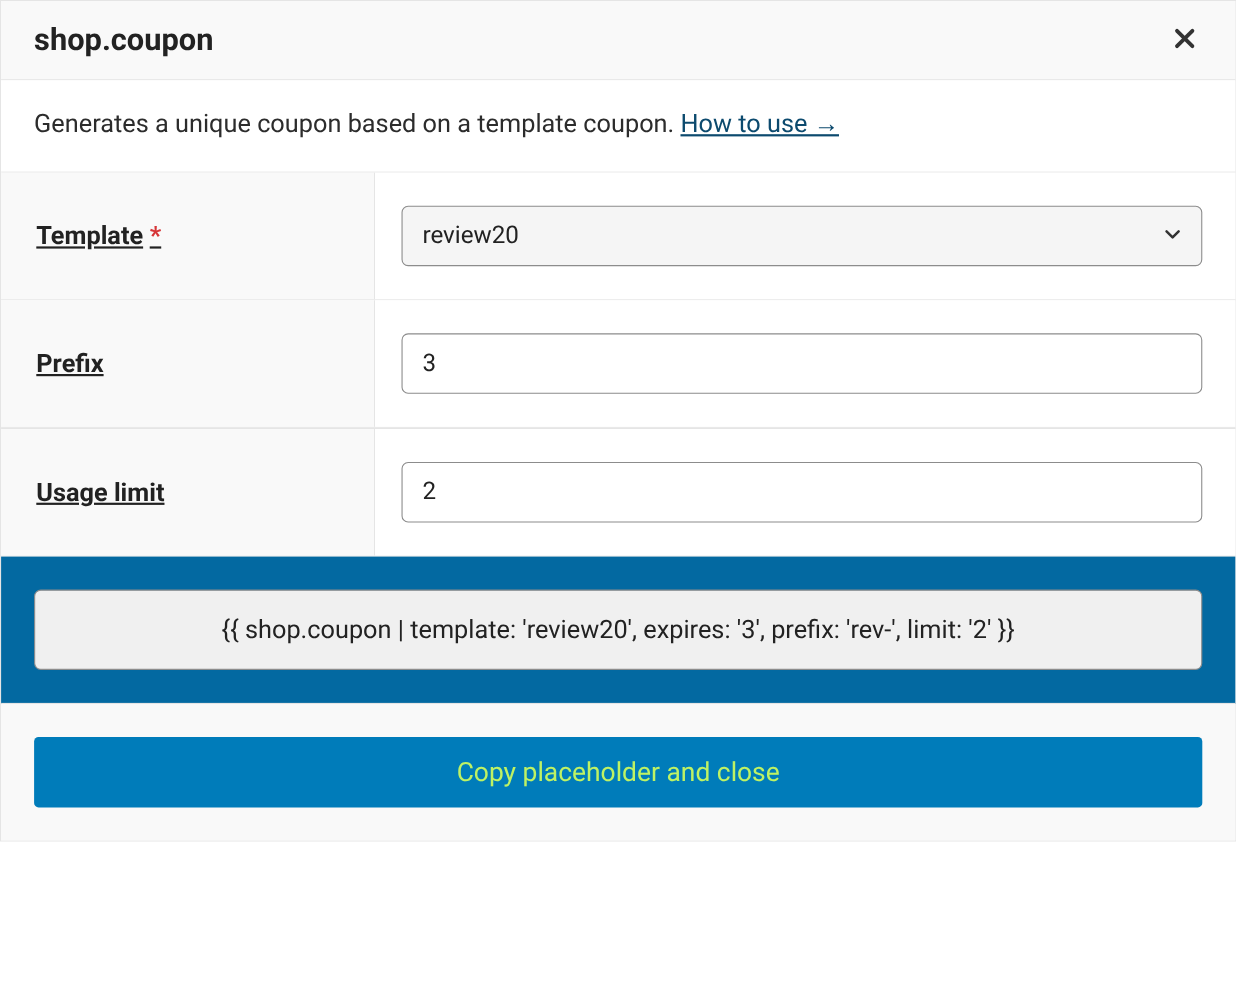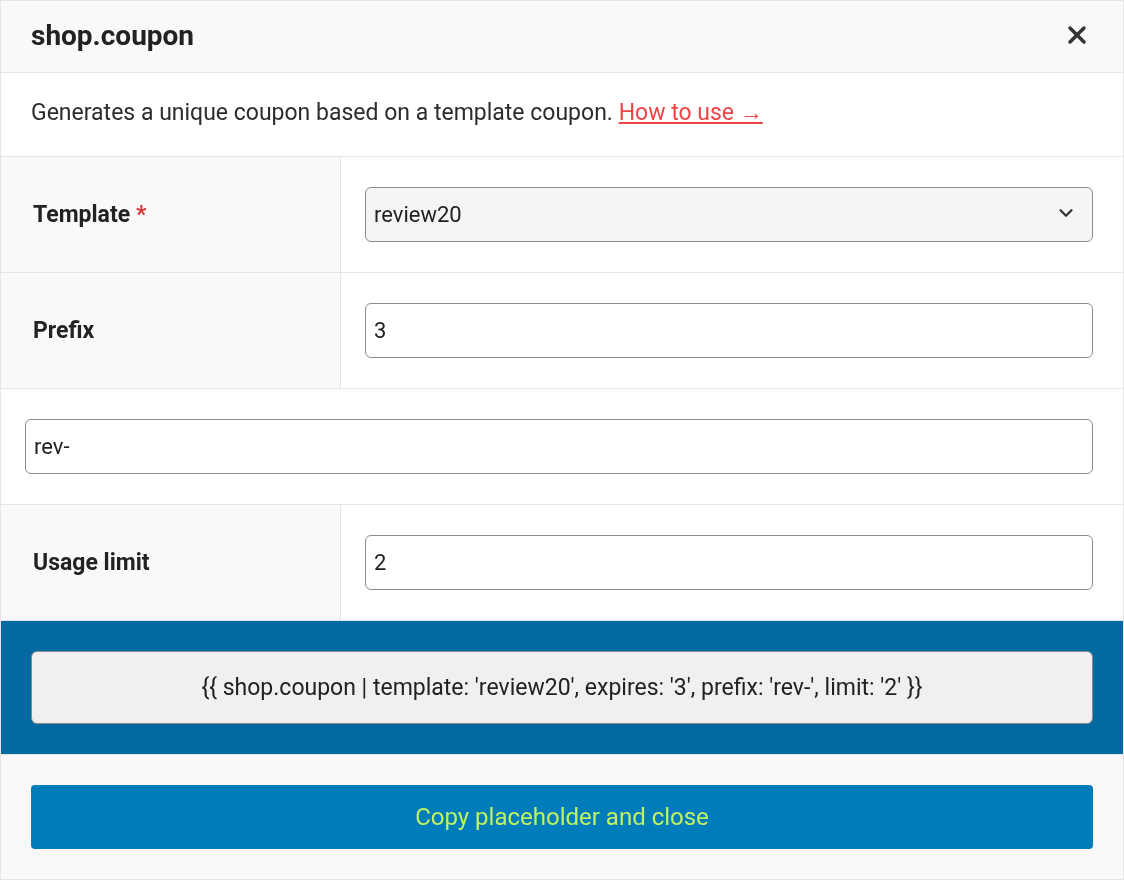--- a/index.html
+++ b/index.html
@@ -43,38 +43,39 @@
       height: 24px;
     }
     .description-row {
       padding: 26px 30px 30px 30px;
       font-size: 23px;
       color: #2c2c2c;
       border-bottom: 1px solid #e5e5e5;
       background: #fff;
     }
     .description-row a {
-      color: #ef4444;
+      color: #0c4a6e;
       text-decoration: underline;
     }
     .form-row {
       display: flex;
       border-bottom: 1px solid #e5e5e5;
       background: #f9f9f9;
     }
     .form-label {
       width: 340px;
       padding: 44px 30px 44px 32px;
       font-size: 23px;
       font-weight: 700;
       color: #222;
       background: #f9f9f9;
       border-right: 1px solid #e5e5e5;
       display: flex;
       align-items: center;
+      text-decoration: underline;
     }
     .required-asterisk {
       color: #d63638;
       margin-left: 6px;
       font-weight: 700;
     }
     .form-field {
       flex: 1;
       padding: 30px 30px 30px 24px;
       background: #fff;
@@ -82,21 +83,21 @@
       align-items: center;
     }
     .select-wrapper {
       position: relative;
       width: 100%;
     }
     select,
     input[type="text"] {
       width: 100%;
       font-size: 22px;
-      padding: 14px 8px;
+      padding: 14px 18px;
       border: 1px solid #8c8c8c;
       border-radius: 6px;
       background: #fff;
       color: #222;
       font-family: inherit;
       appearance: none;
       -webkit-appearance: none;
       -moz-appearance: none;
     }
     select {
@@ -189,23 +190,20 @@
   <div class="form-row">
     <div class="form-label">
       <span>Prefix</span>
     </div>
     <div class="form-field">
       <input type="text" value="3" style="">
     </div>
   </div>
 
   <div class="form-row">
-    <div class="form-field">
-      <input type="text" value="rev-" style="">
-    </div>
   </div>
 
   <div class="form-row">
     <div class="form-label">
       <span>Usage limit</span>
     </div>
     <div class="form-field">
       <input type="text" value="2" style="">
     </div>
   </div>

